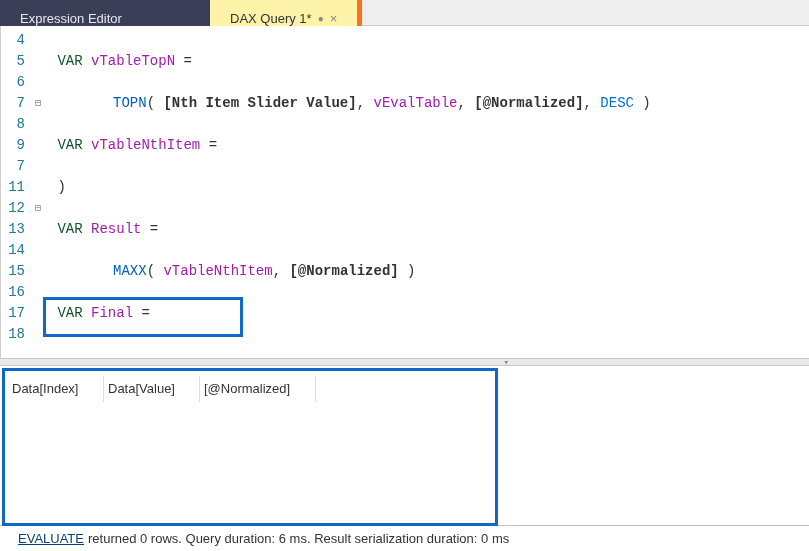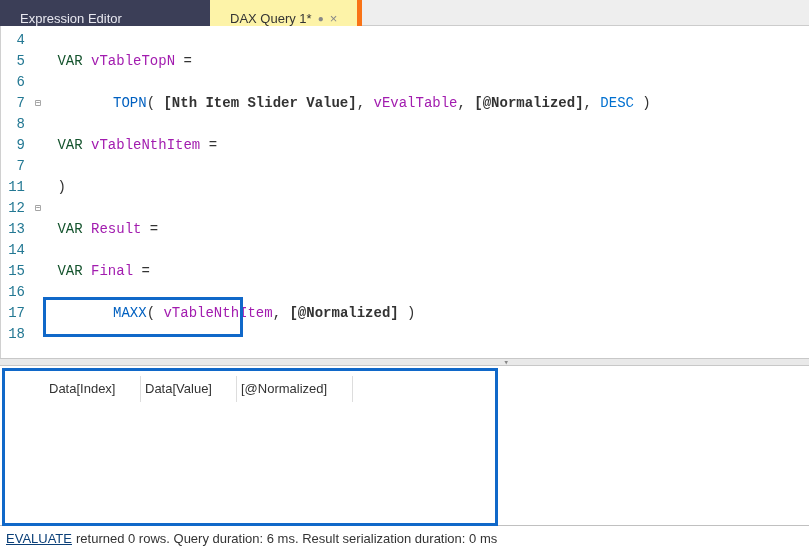--- a/index.html
+++ b/index.html
@@ -107,21 +107,20 @@
     position: relative;
     flex: 1;
     background: #fff;
   }
   .results-table {
     margin: 10px 8px;
   }
   .hdr-row {
     display: flex;
     gap: 0;
-    margin-left: 37px;
   }
   .hdr {
     font-family: 'Segoe UI', sans-serif;
     font-size: 13px;
     color: #333;
     padding: 4px 10px 4px 4px;
     border-right: 1px solid #ddd;
     height: 26px;
     line-height: 18px;
   }
@@ -131,21 +130,21 @@
     width: 496px;
     height: 158px;
   }
   .statusbar {
     height: 26px;
     background: #fff;
     border-top: 1px solid #c0c0c0;
     font-family: 'Segoe UI', sans-serif;
     font-size: 13px;
     color: #333;
-    padding: 4px 6px;
+    padding: 4px 18px;
     display: flex;
     gap: 4px;
     align-items: center;
   }
   .statusbar .link {
     color: #0a3f78;
     text-decoration: underline;
   }
 </style>
 </head>
@@ -196,22 +195,22 @@
       <span></span>
       <span></span>
       <span></span>
   </div>
   <div class="code">
 <div class="line"> <span class="kw">VAR</span> <span class="var">vTableTopN</span> <span class="op">=</span></div>
 <div class="line">     <span class="fn">TOPN</span><span class="txt">( </span><span class="mref">[Nth Item Slider Value]</span><span class="txt">, </span><span class="var">vEvalTable</span><span class="txt">, </span><span class="mref">[@Normalized]</span><span class="txt">, </span><span class="kw2">DESC</span><span class="txt"> )</span></div>
 <div class="line"> <span class="kw">VAR</span> <span class="var">vTableNthItem</span> <span class="op">=</span></div>
 <div class="line"> <span class="txt">)</span></div>
 <div class="line"> <span class="kw">VAR</span> <span class="var">Result</span> <span class="op">=</span></div>
+<div class="line">     <span class="fn">MAXX</span><span class="txt">( </span><span class="var">vTableNthItem</span><span class="txt">, </span><span class="mref">[@Normalized]</span><span class="txt"> )</span></div>
 <div class="line"> <span class="kw">VAR</span> <span class="var">Final</span> <span class="op">=</span></div>
-<div class="line">     <span class="fn">MAXX</span><span class="txt">( </span><span class="var">vTableNthItem</span><span class="txt">, </span><span class="mref">[@Normalized]</span><span class="txt"> )</span></div>
 
 
 
 
 
 
 
     <div class="highlight-box hl1"></div>
   </div>
 </div>

